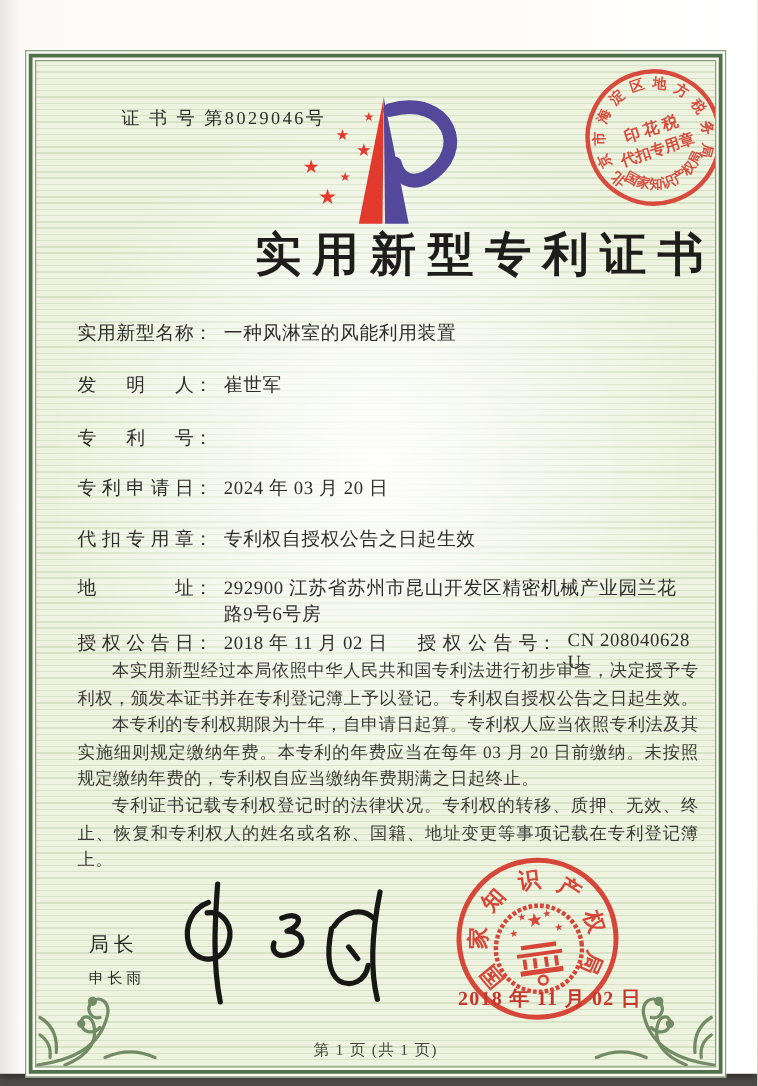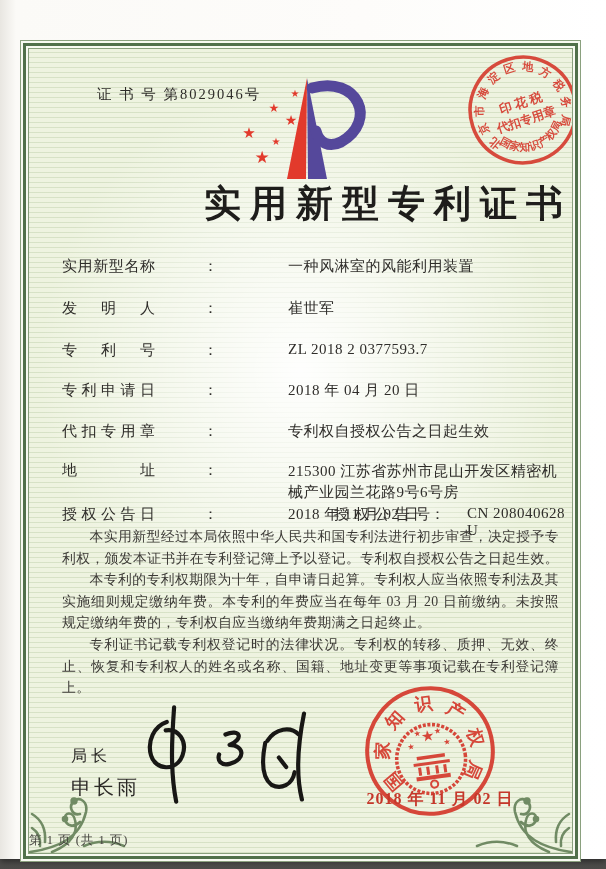--- a/index.html
+++ b/index.html
@@ -16,36 +16,36 @@
   .frame-in{position:relative;border:1px solid #8aa07e;height:100%;box-sizing:border-box;overflow:hidden;
          background:
            radial-gradient(ellipse 62% 46% at 50% 40%, rgba(255,255,255,.96) 0%, rgba(255,255,255,0) 78%),
            repeating-linear-gradient(0deg, rgba(122,156,92,.20) 0px, rgba(122,156,92,.20) 1px, rgba(0,0,0,0) 1px, rgba(0,0,0,0) 5px),
            #eef3e0;}
   .cert-number{position:absolute;left:33px;top:36px;font-size:14.5px;letter-spacing:2px;color:#2e2c29;margin-left:35px;}
   .logo{position:absolute;left:203px;top:26px;width:150px;height:118px;}
   .tax-seal{position:absolute;left:433px;top:0px;width:122px;height:122px;opacity:.9;}
   .title{position:absolute;left:0;right:0;top:130px;text-align:right;
          font-size:37px;font-weight:600;letter-spacing:9px;color:#1e1d1b;}
-  .row{position:absolute;left:33px;display:flex;align-items:flex-start;font-size:15px;color:#2f2d2a;width:505px;gap:48px;}
+  .row{position:absolute;left:33px;display:flex;align-items:flex-start;font-size:15px;color:#2f2d2a;width:505px;}
   .lbl{display:inline-block;width:93px;text-align:justify;text-align-last:justify;flex:0 0 93px;letter-spacing:0;}
   .colon{flex:0 0 auto;}
-  .val{margin-left:22px;letter-spacing:.5px;}
+  .val{margin-left:9px;letter-spacing:.5px;}
   .val.wrap{max-width:368px;line-height:21px;}
   .pair2{position:absolute;left:272px;top:0;display:flex;}
   .paras{position:absolute;left:33px;top:477px;width:497px;font-size:13.8px;line-height:21.6px;
          color:#3c3a36;text-align:justify;letter-spacing:.4px;}
   .paras p{margin:0;text-indent:2em;}
   .sig-title{position:absolute;left:42px;top:697px;font-size:16px;letter-spacing:4px;color:#2c2a27;}
-  .sig-name{position:absolute;left:42px;top:725px;font-size:20px;letter-spacing:3px;color:#2c2a27;}
+  .sig-name{position:absolute;left:42px;top:725px;font-size:12px;letter-spacing:3px;color:#2c2a27;}
   .signature{position:absolute;left:104px;top:652px;width:210px;height:110px;}
   .issuer-seal{position:absolute;left:320px;top:621px;width:162px;height:162px;opacity:.92;}
   .issue-date{position:absolute;left:316px;top:740px;width:190px;text-align:center;
          font-size:16px;font-weight:bold;color:#c5372a;letter-spacing:1px;}
-  .footer{position:absolute;left:0;right:0;top:783px;text-align:left;font-size:12.5px;
+  .footer{position:absolute;left:0;right:0;top:783px;text-align:center;font-size:12.5px;
          letter-spacing:1px;color:#45443f;}
   .flourish{position:absolute;width:112px;height:112px;opacity:.85;}
   .flourish.bl{left:-3px;bottom:-3px;}
   .flourish.br{right:-3px;bottom:-3px;transform:scaleX(-1);}
 </style>
 </head>
 <body>
 
 <div class="stage">
   <div class="paper">
@@ -107,36 +107,35 @@
             <span class="val">一种风淋室的风能利用装置</span>
           </div>
           <div class="row" style="top:250px">
             <span class="lbl">发明人</span>
               <span class="colon">：</span>
             <span class="val">崔世军</span>
           </div>
           <div class="row" style="top:292px">
             <span class="lbl">专利号</span>
               <span class="colon">：</span>
-            <span class="val">ZL 2018 2 0377593.7</span>
           </div>
           <div class="row" style="top:332px">
             <span class="lbl">专利申请日</span>
               <span class="colon">：</span>
-            <span class="val">2018 年 04 月 20 日</span>
+            <span class="val">2024 年 03 月 20 日</span>
           </div>
           <div class="row" style="top:373px">
             <span class="lbl">代扣专用章</span>
               <span class="colon">：</span>
             <span class="val">专利权自授权公告之日起生效</span>
           </div>
           <div class="row" style="top:412px">
             <span class="lbl">地址</span>
               <span class="colon">：</span>
-            <span class="val wrap">215300 江苏省苏州市昆山开发区精密机械产业园兰花路9号6号房</span>
+            <span class="val wrap">292900 江苏省苏州市昆山开发区精密机械产业园兰花路9号6号房</span>
           </div>
           <div class="row" style="top:456px">
             <span class="lbl">授权公告日</span>
               <span class="colon">：</span>
             <span class="val">2018 年 11 月 02 日</span>
             <span class="pair2">
               <span class="lbl" style="flex:0 0 96px;width:96px">授权公告号</span>
                 <span class="colon">：</span>
               <span class="val">CN 208040628 U</span>
             </span>

